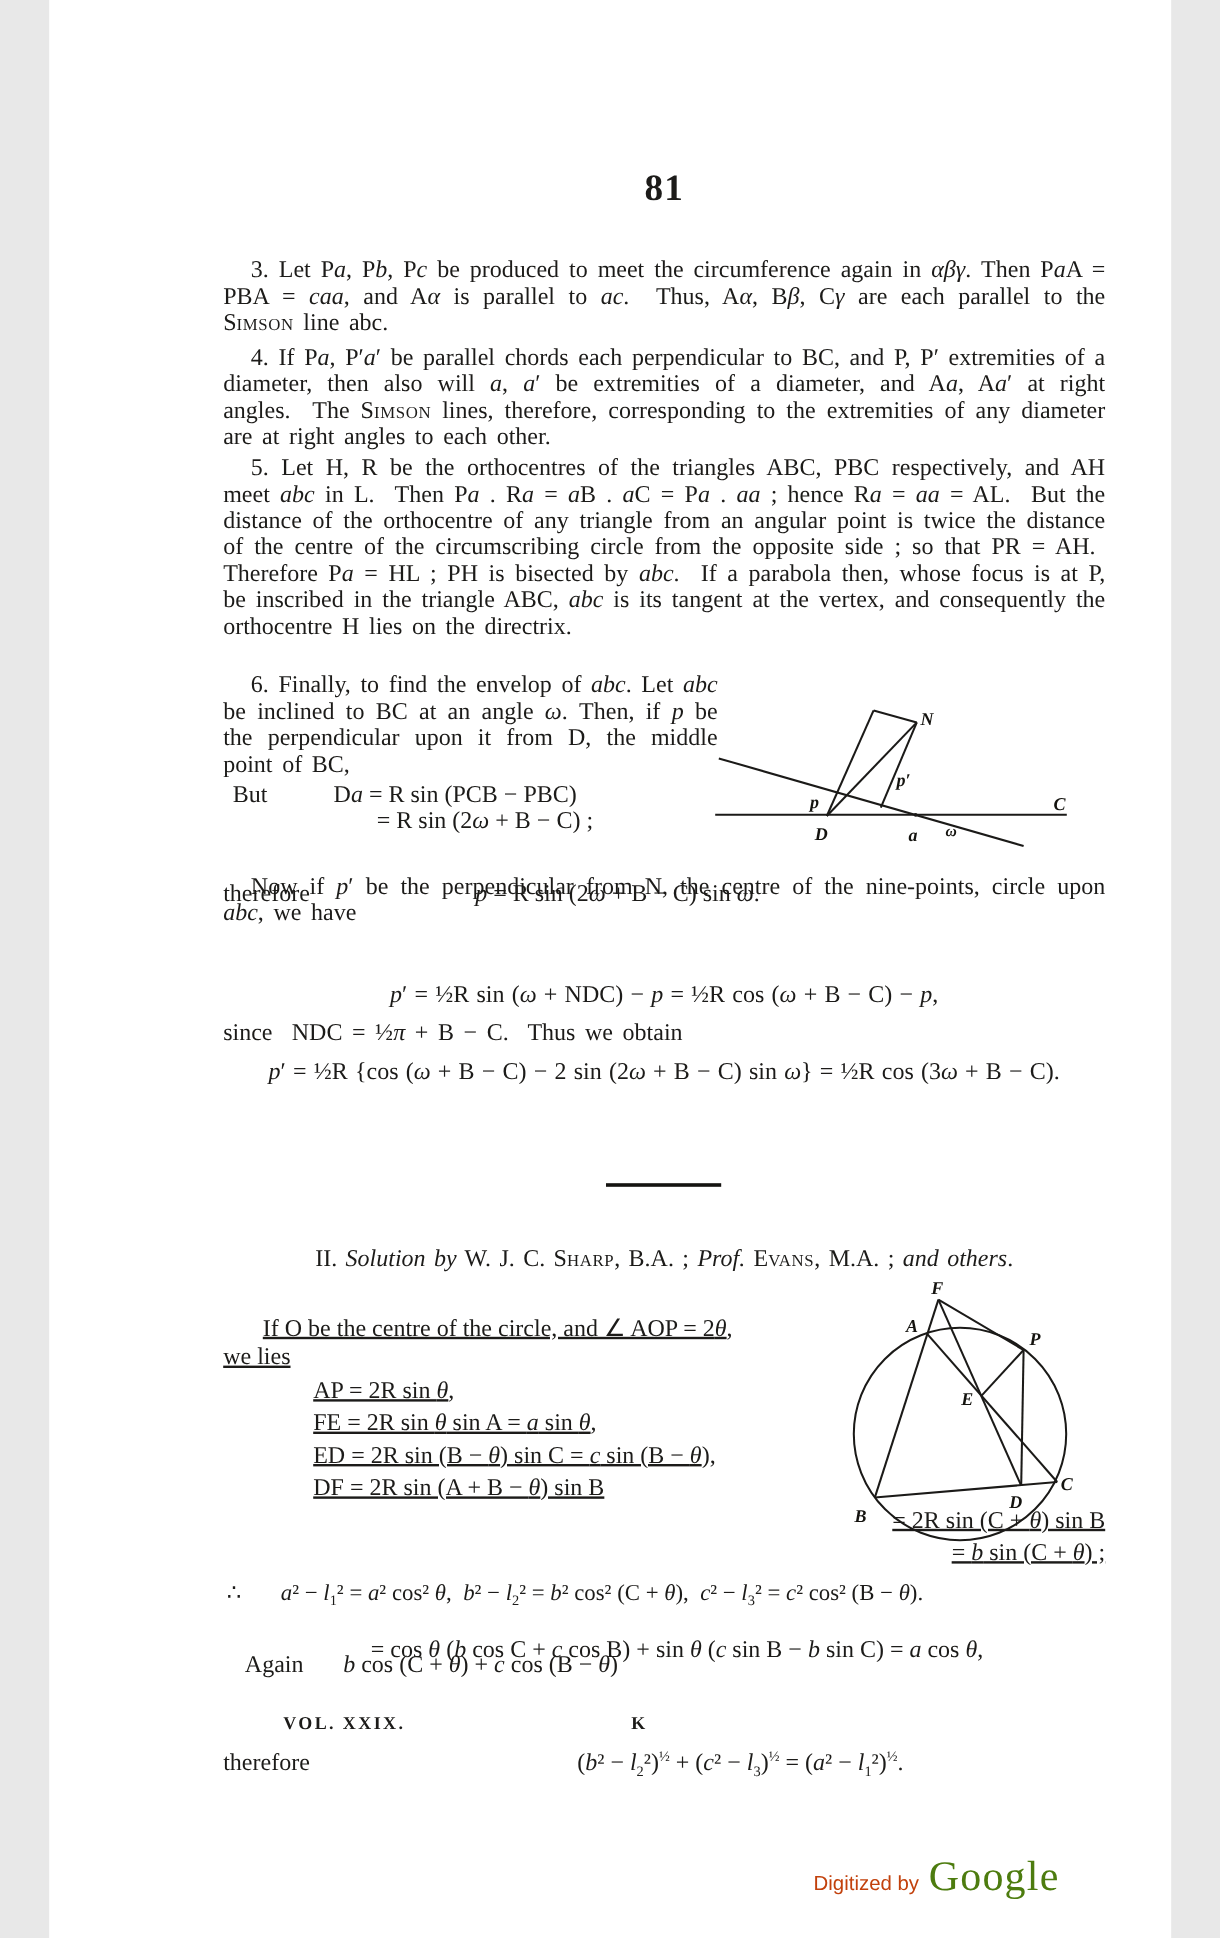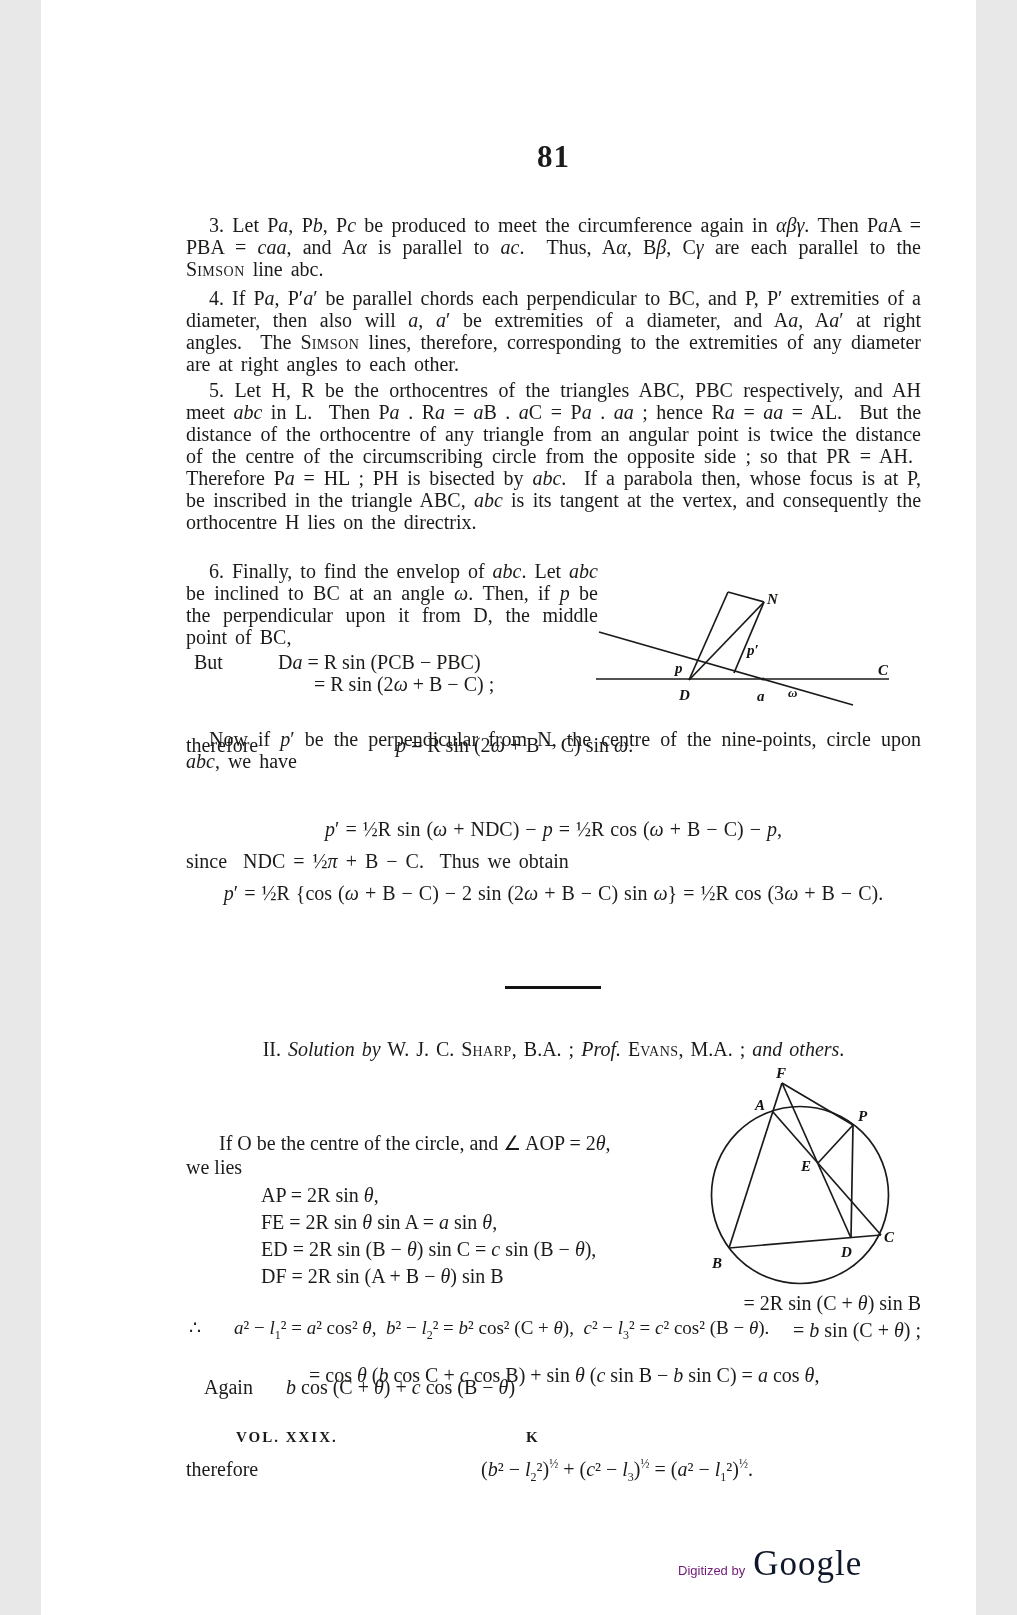--- a/index.html
+++ b/index.html
@@ -29,22 +29,22 @@
   .eq-line { padding-left:75px; line-height:27px; }
   .eq-line.cont { padding-left:158px;text-align:right; }
   .divider { position:absolute; left:464px; top:986px; width:96px; height:3px; background:#141311; }
   .solhead { top:1038px; text-align:center; word-spacing:2px; }
   .fig { position:absolute; }
   .fig text { font-family:"Liberation Serif", serif; font-size:15px; font-weight:bold; font-style:italic; fill:#14130f; }
   .footer-row { top:1426px; font-size:16px; }
   .footer-row .vol { position:absolute; left:50px; letter-spacing:2px; font-weight:bold; font-size:15px; }
   .footer-row .sig { position:absolute; left:340px; font-weight:bold; font-size:15px; }
   .watermark { position:absolute; left:637px; top:1544px; display:flex; align-items:baseline; gap:8px; }
-  .watermark .pre { font-family:"Liberation Sans", sans-serif; font-size:13px; color:#701a75; }
-  .watermark .brand { font-family:"Liberation Serif", serif; font-size:35px; color:#0f172a; letter-spacing:1px; }
+  .watermark .pre { font-family:"Liberation Sans", sans-serif; font-size:17px; color:#c2410c; }
+  .watermark .brand { font-family:"Liberation Serif", serif; font-size:35px; color:#4d7c0f; letter-spacing:1px; }
 </style>
 </head>
 <body>
 
 <div class="page">
 
   <div class="blk pagenum">81</div>
 
   <p class="blk just ind" style="top:214px; margin:0;">3. Let P<i>a</i>, P<i>b</i>, P<i>c</i> be produced to meet the circumference again in <i>αβγ</i>. Then P<i>a</i>A = PBA = <i>caa</i>, and A<i>α</i> is parallel to <i>ac</i>.&nbsp; Thus, A<i>α</i>, B<i>β</i>, C<i>γ</i> are each parallel to the S<sc>imson</sc> line abc.</p>
 
@@ -91,21 +91,21 @@
 
   <p class="blk just" style="top:850px; margin:0;">since&nbsp; NDC = ½<i>π</i> + B − C.&nbsp; Thus we obtain</p>
 
   <div class="blk eq-center" style="top:882px;"><i>p</i>′ = ½R {cos (<i>ω</i> + B − C) − 2 sin (2<i>ω</i> + B − C) sin <i>ω</i>} = ½R cos (3<i>ω</i> + B − C).</div>
 
 
   <div class="divider"></div>
 
   <div class="blk solhead">II. <i>Solution by</i> W. J. C. S<sc>harp</sc>, B.A. ; <i>Prof.</i> E<sc>vans</sc>, M.A. ; <i>and others</i>.</div>
 
-  <div class="blk" style="top:1132px;">
+  <div class="blk" style="top:1096px;text-decoration:underline;">
     <p class="sec2-text" style="margin:0; text-indent:33px;">If O be the centre of the circle, and ∠ AOP = 2<i>θ</i>,</p>
     <p class="sec2-text" style="margin:2px 0 4px 0;">we lies</p>
     <div class="eq-line">AP = 2R sin <i>θ</i>,</div>
     <div class="eq-line">FE = 2R sin <i>θ</i> sin A = <i>a</i> sin <i>θ</i>,</div>
     <div class="eq-line">ED = 2R sin (B − <i>θ</i>) sin C = <i>c</i> sin (B − <i>θ</i>),</div>
     <div class="eq-line">DF = 2R sin (A + B − <i>θ</i>) sin B</div>
     <div class="eq-line cont">= 2R sin (C + <i>θ</i>) sin B</div>
     <div class="eq-line cont">= <i>b</i> sin (C + <i>θ</i>) ;</div>
   </div>
 

